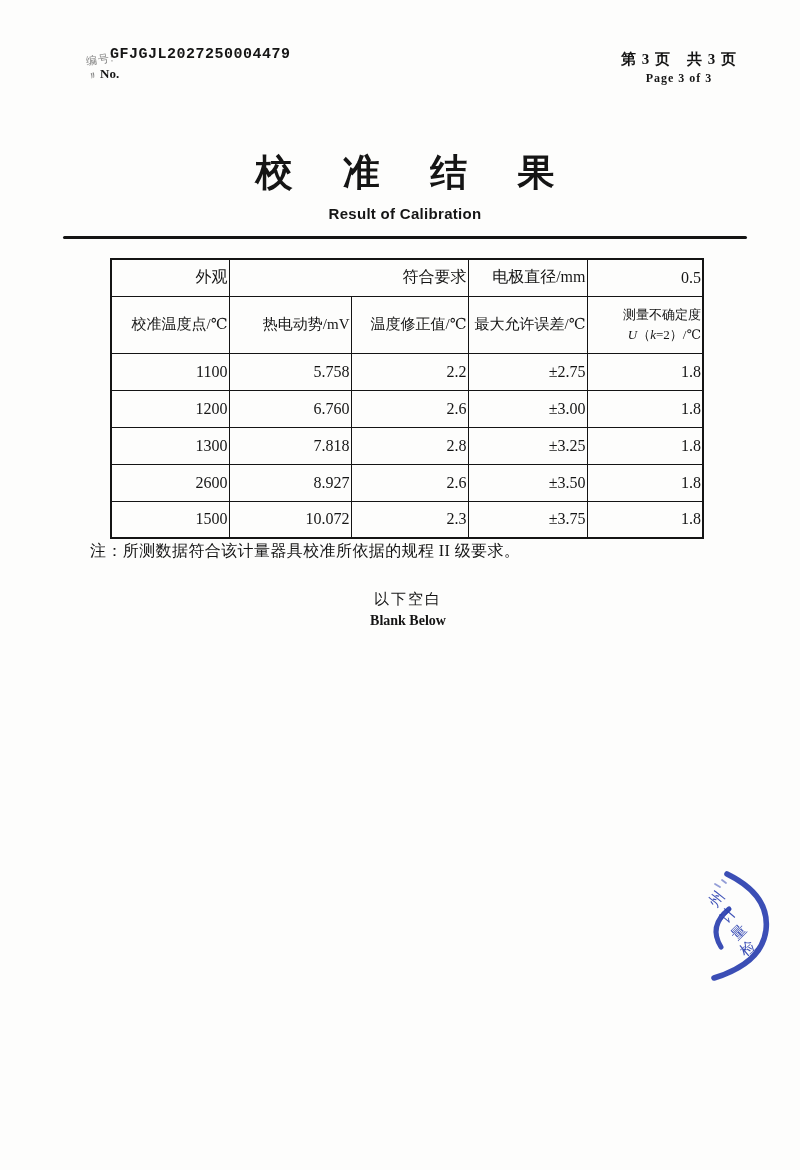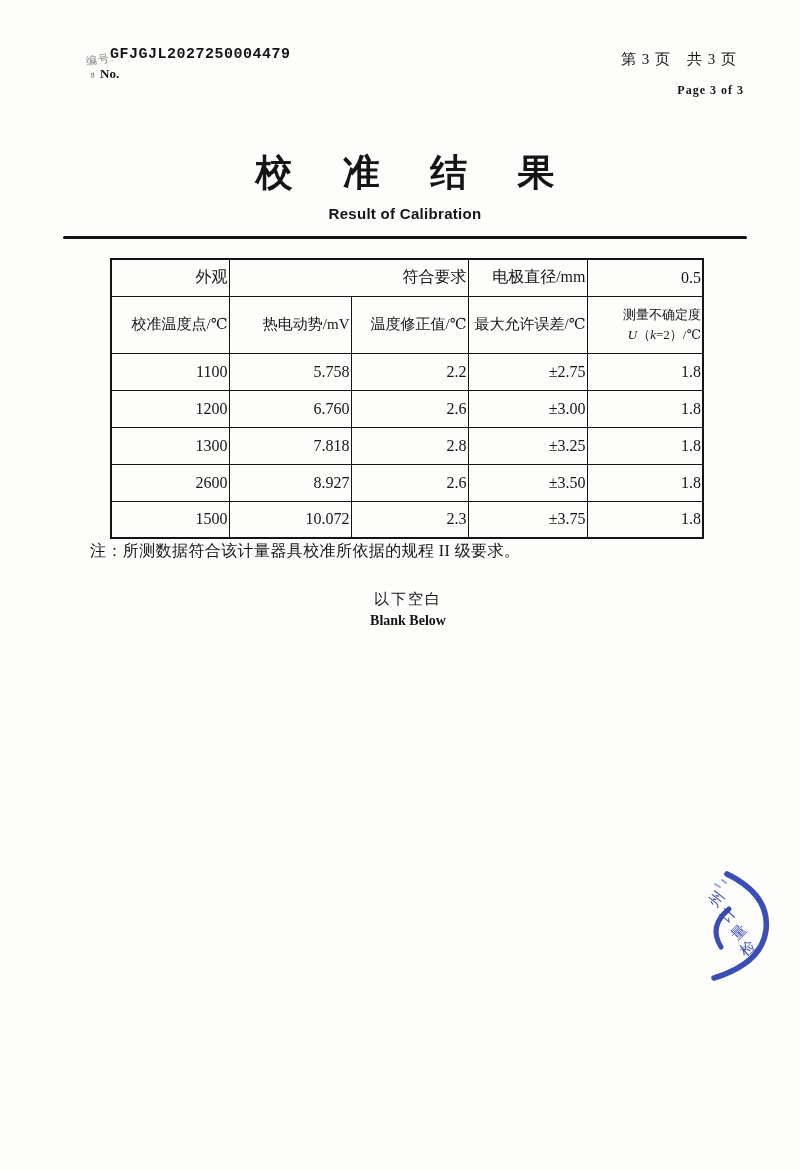--- a/index.html
+++ b/index.html
@@ -16,22 +16,22 @@
     position:absolute; left:-2px; top:6px; font-size:11px; opacity:.55;
     transform:rotate(-8deg); letter-spacing:1px;
   }
   .ref-no {
     font-size:15px; font-weight:bold; letter-spacing:.5px; padding-left:22px;
     font-family:Liberation Mono, monospace;
   }
   .no-label { font-size:13px; font-weight:bold; padding-left:12px; margin-top:3px; position:relative; }
   .no-tick { position:absolute; left:0px; top:3px; font-size:10px; opacity:.5; transform:rotate(-20deg); }
   .hdr-right { position:absolute; left:614px; top:50px; width:130px; text-align:center; }
-  .page-cn { font-size:15px; font-weight:normal; letter-spacing:1px; white-space:nowrap; }
-  .page-en { font-size:12px; font-weight:bold; margin-top:14px; letter-spacing:1px;text-align:right; }
+  .page-cn { font-size:15px; font-weight:bold; letter-spacing:1px; white-space:nowrap; }
+  .page-en { font-size:12px; font-weight:bold; margin-top:2px; letter-spacing:1px; }
   
   .title-wrap { position:absolute; left:0; top:148px; width:810px; text-align:center; }
   .title-cn {
     font-family:"Liberation Sans","DejaVu Sans",sans-serif;
     font-size:37px; font-weight:bold; letter-spacing:20px; padding-left:20px;
     white-space:nowrap;
   }
   .title-en {
     font-family:"Liberation Sans","DejaVu Sans",sans-serif;
     font-size:15px; font-weight:bold; margin-top:7px; letter-spacing:.3px;

